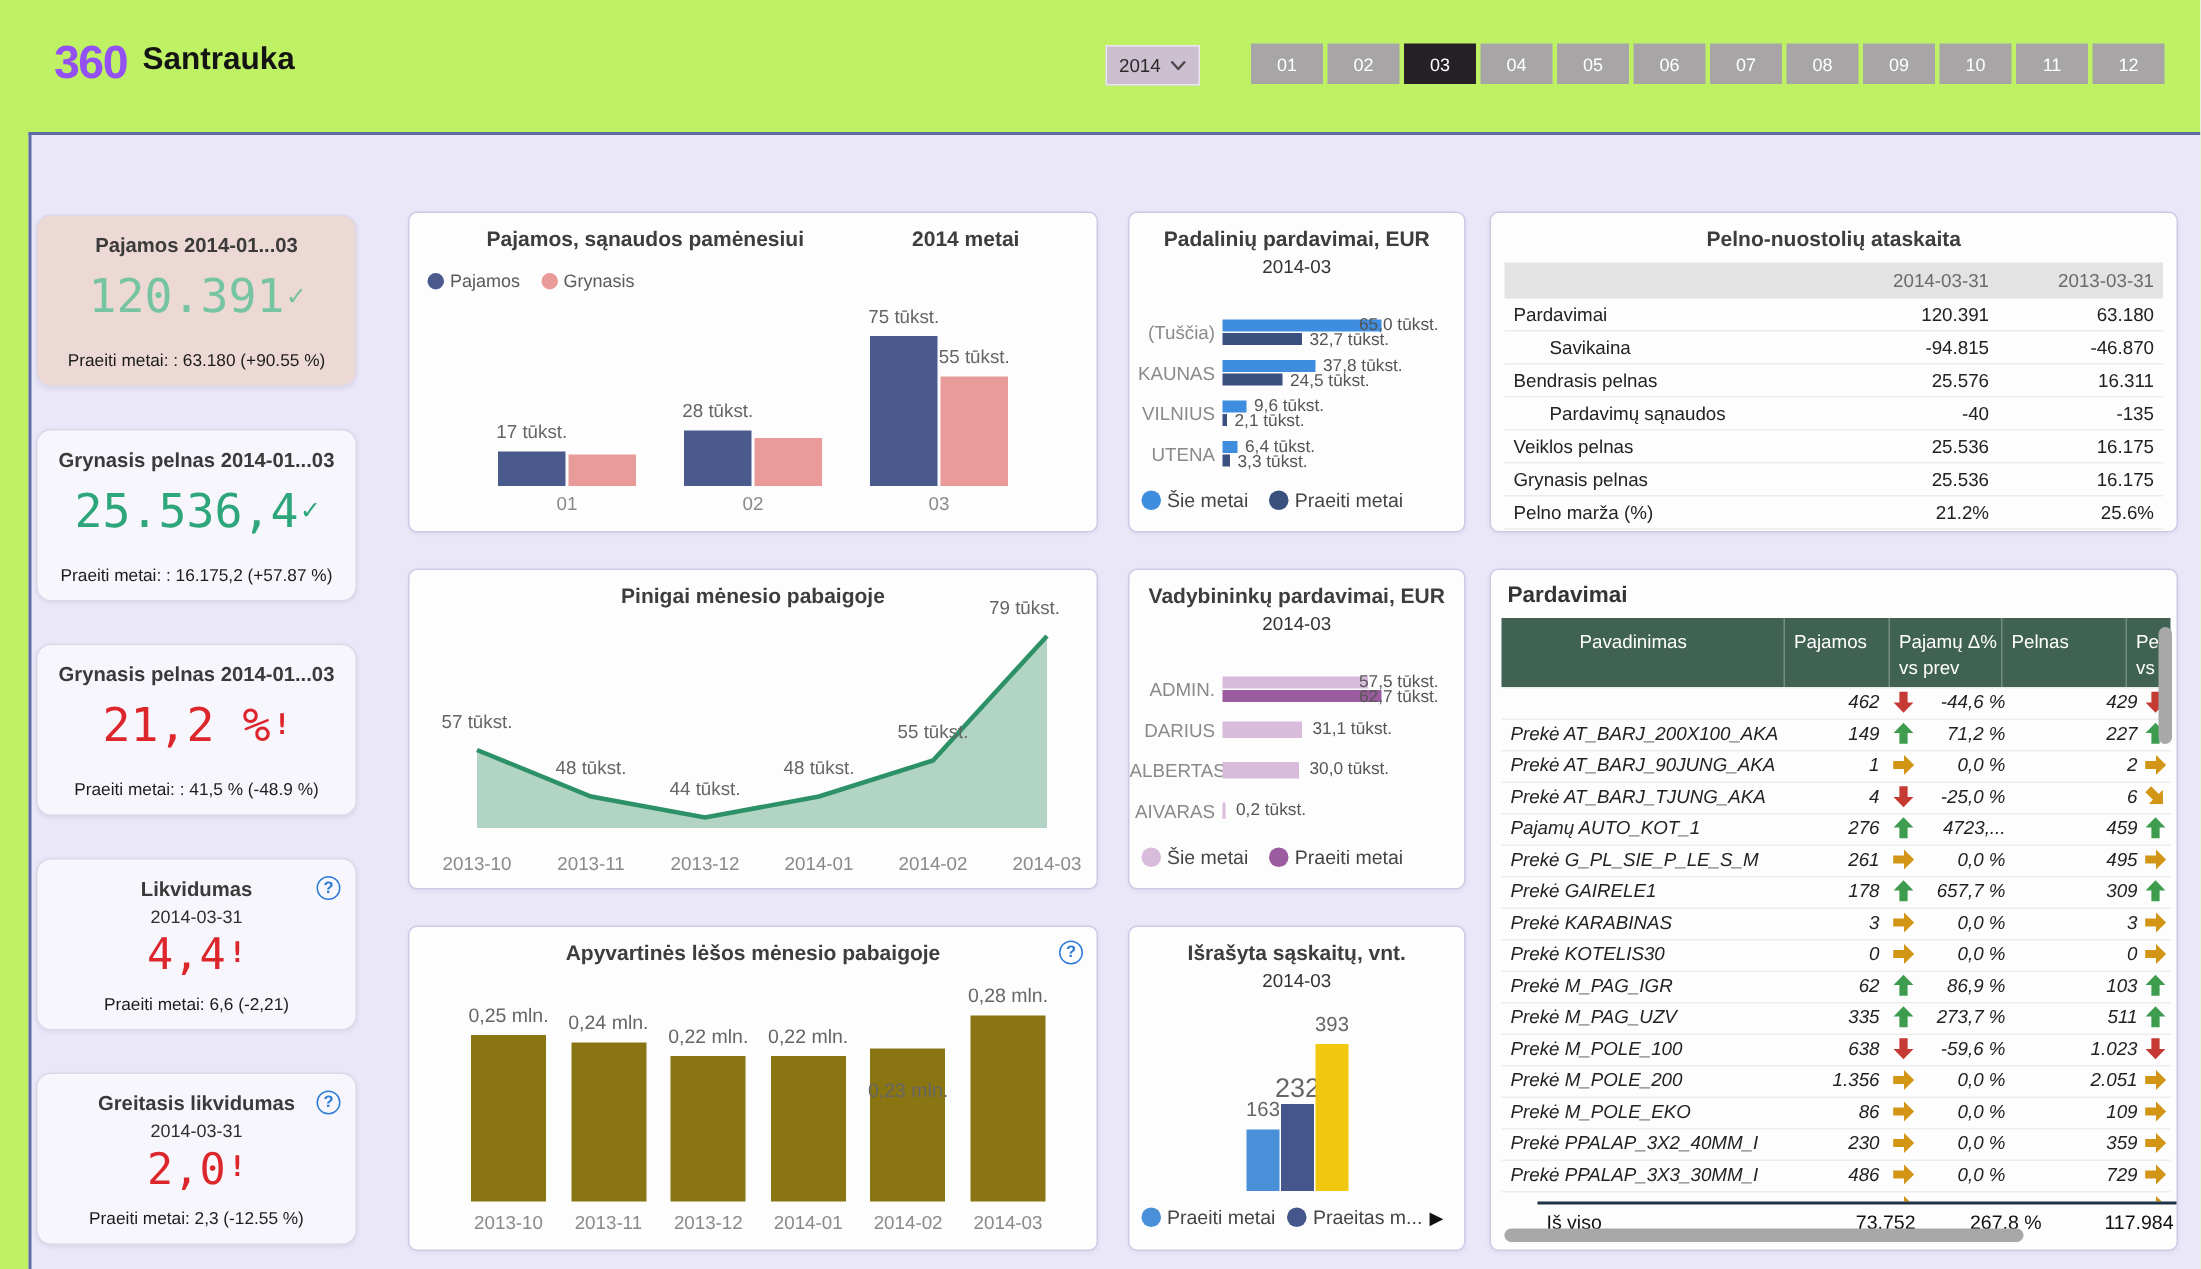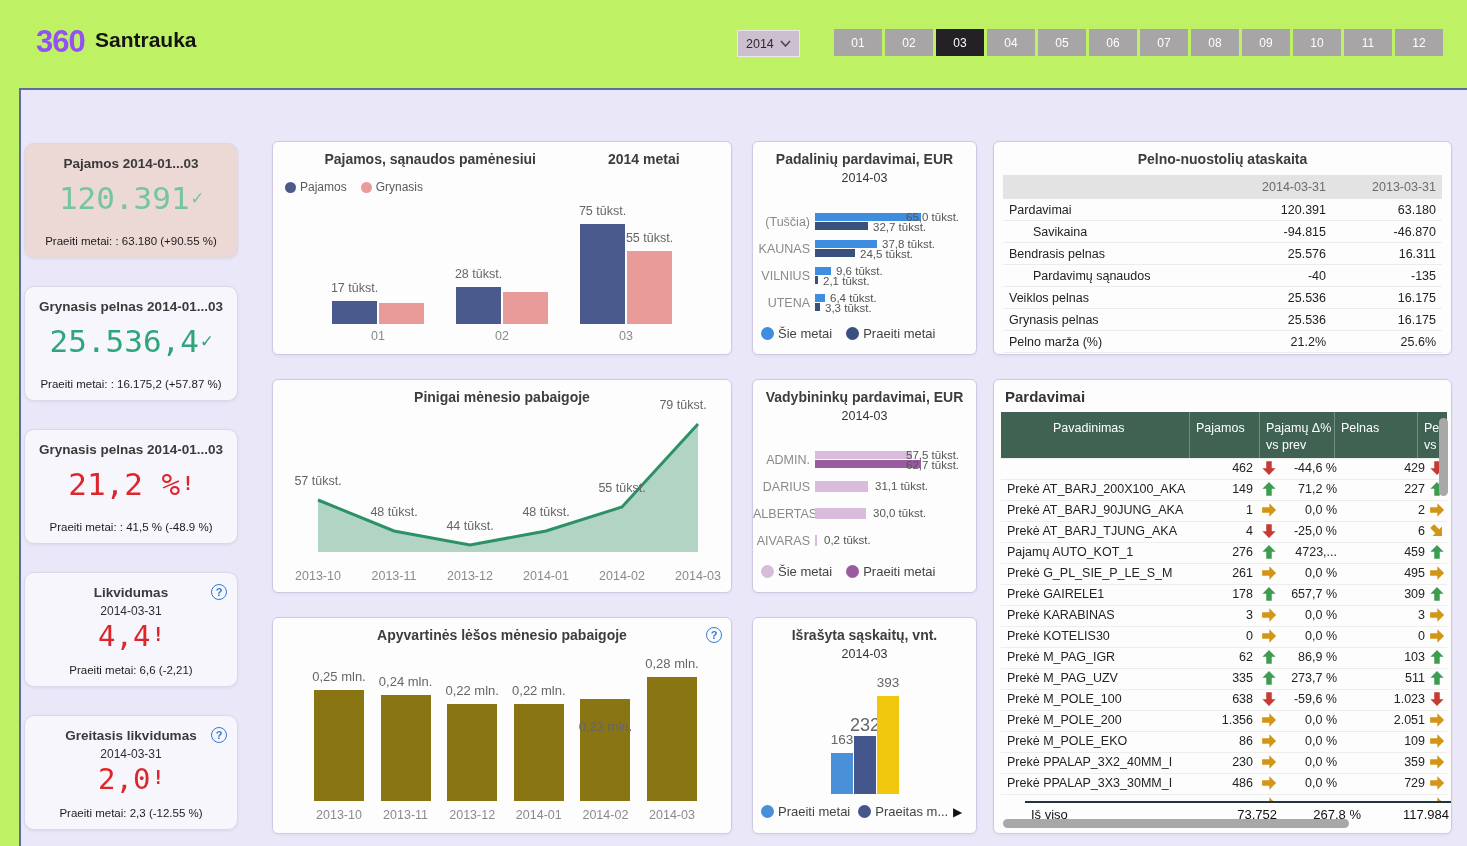--- a/index.html
+++ b/index.html
@@ -55,21 +55,21 @@
   .pnl-table tbody tr{border-bottom:1px solid #ECECEC;}
   .pnl-table .num{text-align:right;width:110px;}
   .pnl-table .indent{padding-left:30px;}
 
   
   .sales-title{position:absolute;left:11px;top:8px;font-size:15px;font-weight:700;color:#333;}
   .sales-header{position:absolute;left:7px;top:32px;width:446px;height:46px;background:#3F6253;color:#fff;overflow:hidden;}
   .sales-header .hcell{position:absolute;font-size:12.5px;top:8px;line-height:17px;white-space:pre-line;}
   .sales-header .vline{position:absolute;top:0;bottom:0;width:1px;background:rgba(255,255,255,.28);}
   .sales-rows{position:absolute;left:7px;top:78px;width:446px;}
-  .srow{position:relative;height:21px;border-top:1px solid #EDEDEB;font-size:12.5px;color:#222;}
+  .srow{position:relative;height:21px;border-top:1px solid #EDEDEB;font-size:12.5px;color:#222;font-style:italic;}
   .srow .name{position:absolute;left:6px;top:2px;white-space:nowrap;}
   .srow .num{position:absolute;top:2px;text-align:right;white-space:nowrap;}
   .srow.clipped{height:7px;overflow:hidden;border-top:1px solid #EDEDEB;}
   .totals{position:absolute;left:7px;top:421px;width:446px;height:26px;border-top:2px solid #1F3246;font-weight:400;font-size:13px;color:#111;margin-left:24px;}
   .totals .name{position:absolute;left:6px;top:4px;}
   .totals .num{position:absolute;top:4px;text-align:right;}
   .trend{position:absolute;width:16px;height:16px;top:1px;}
   .vscroll{position:absolute;right:3px;top:38px;width:9px;height:78px;background:#A8A8A8;border-radius:5px;cursor:pointer;z-index:5;}
   .hscroll{position:absolute;left:9px;bottom:5px;width:346px;height:9px;background:#A8A8A8;border-radius:5px;cursor:pointer;z-index:5;}
 

